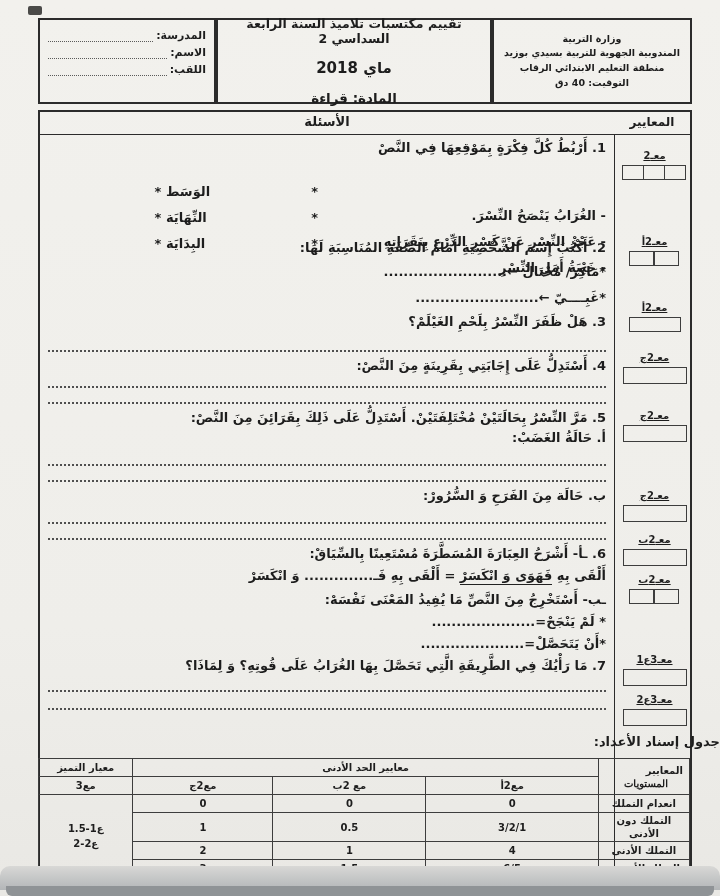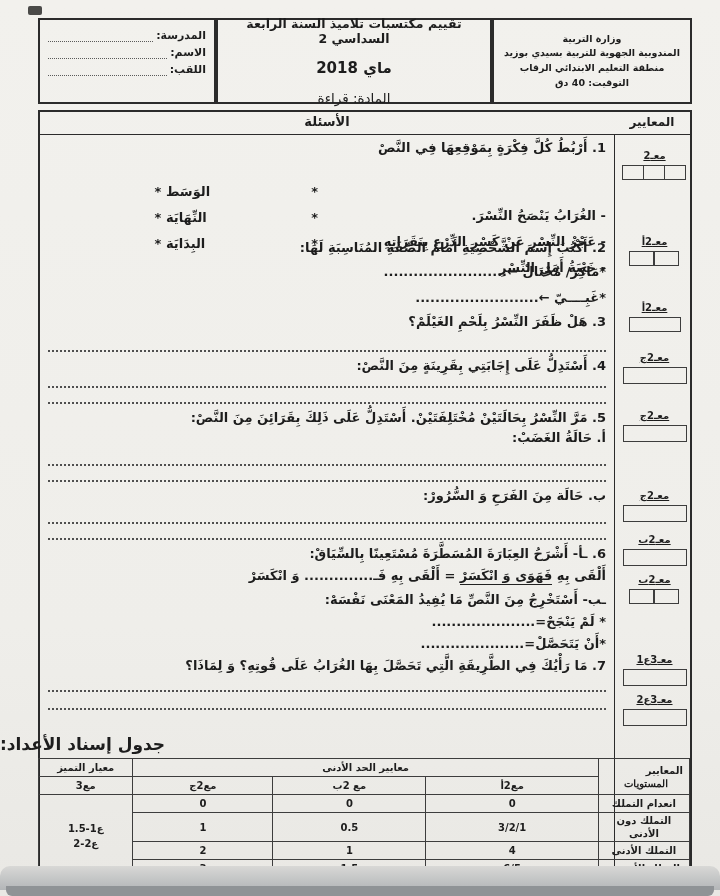--- a/index.html
+++ b/index.html
@@ -17,21 +17,21 @@
   .header{position:absolute;left:38px;top:18px;width:654px;height:86px;display:flex;direction:ltr;}
   .hbox{border:2px solid #2b2b2b;box-sizing:border-box;height:100%;background:transparent;}
   .hbox.school{width:178px;padding:5px 8px;}
   .hbox.titlebox{width:276px;display:flex;flex-direction:column;justify-content:center;align-items:center;gap:13px;padding:2px;}
   .hbox.ministry{width:200px;display:flex;flex-direction:column;justify-content:center;align-items:center;padding:2px;}
   .field{display:flex;direction:rtl;align-items:flex-end;gap:3px;margin-top:4px;}
   .flabel{font-size:11px;font-weight:700;white-space:nowrap;}
   .fdots{flex:1;border-bottom:1.5px dotted #5a5a5a;height:11px;}
   .t1{font-size:12.5px;font-weight:700;text-align:center;direction:rtl;}
   .t2{font-size:15px;font-weight:700;direction:rtl;}
-  .t3{font-size:13.5px;font-weight:400;direction:rtl;}
+  .t3{font-size:13.5px;font-weight:700;direction:rtl;}
   .mline{font-size:9.5px;font-weight:700;direction:rtl;line-height:1.55;text-align:center;white-space:nowrap;}
   
   .main{position:absolute;left:38px;top:110px;width:654px;height:758px;border:2px solid #2b2b2b;box-sizing:border-box;}
   .main-header{position:absolute;left:0;top:0;right:0;height:22px;border-bottom:1.5px solid #2b2b2b;}
   .qhead{position:absolute;left:0;top:0;width:574px;height:22px;text-align:center;font-size:13px;font-weight:700;line-height:20px;direction:rtl;}
   .chead{position:absolute;right:0;top:0;width:76px;height:22px;text-align:center;font-size:12px;font-weight:700;line-height:20px;direction:rtl;}
   .content{position:absolute;left:0;top:22px;width:574px;bottom:0;direction:rtl;}
   .criteria-col{position:absolute;right:0;top:22px;width:76px;bottom:0;border-right:none;border-left:1.5px solid #2b2b2b;box-sizing:border-box;}
   .q{position:absolute;right:8px;left:8px;font-size:13px;font-weight:700;direction:rtl;text-align:right;line-height:19px;white-space:nowrap;}
   .dotl{position:absolute;right:8px;left:8px;height:0;border-bottom:2px dotted #4f4f4f;}
@@ -43,21 +43,21 @@
   
   .crit{position:absolute;left:4px;right:0;text-align:center;}
   .crit-label{font-size:10px;font-weight:700;direction:rtl;text-decoration:underline;line-height:12px;}
   .crit-box{margin:3px auto 0 auto;display:flex;direction:ltr;justify-content:center;}
   .crit-box span{display:block;height:15px;border:1.2px solid #3d3d3d;box-sizing:border-box;background:transparent;}
   .b3 span{width:22px;margin-left:-1.2px;}
   .b2 span{width:26px;margin-left:-1.2px;}
   .b1 span{width:52px;}
   .bw span{width:64px;height:17px;}
   
-  .grades-title{position:absolute;left:0;top:734px;width:720px;text-align:left;font-size:17px;font-weight:700;direction:rtl;}
+  .grades-title{position:absolute;left:0;top:734px;width:720px;text-align:right;font-size:13px;font-weight:700;direction:rtl;}
   table.grades{position:absolute;left:38px;top:758px;width:652px;border-collapse:collapse;table-layout:fixed;direction:rtl;font-size:10px;font-weight:700;}
   table.grades td{border:1.2px solid #3d3d3d;text-align:center;padding:1px 2px;height:15px;line-height:13px;}
   td.cornercell div.ctop{text-align:right;padding-right:4px;}
   td.cornercell div.cbot{text-align:center;padding-left:4px;font-family:Liberation Serif, serif;}
   td.exc div{line-height:15px;}
 </style>
 </head>
 <body>
 
 <div class="corner-mark"></div>

